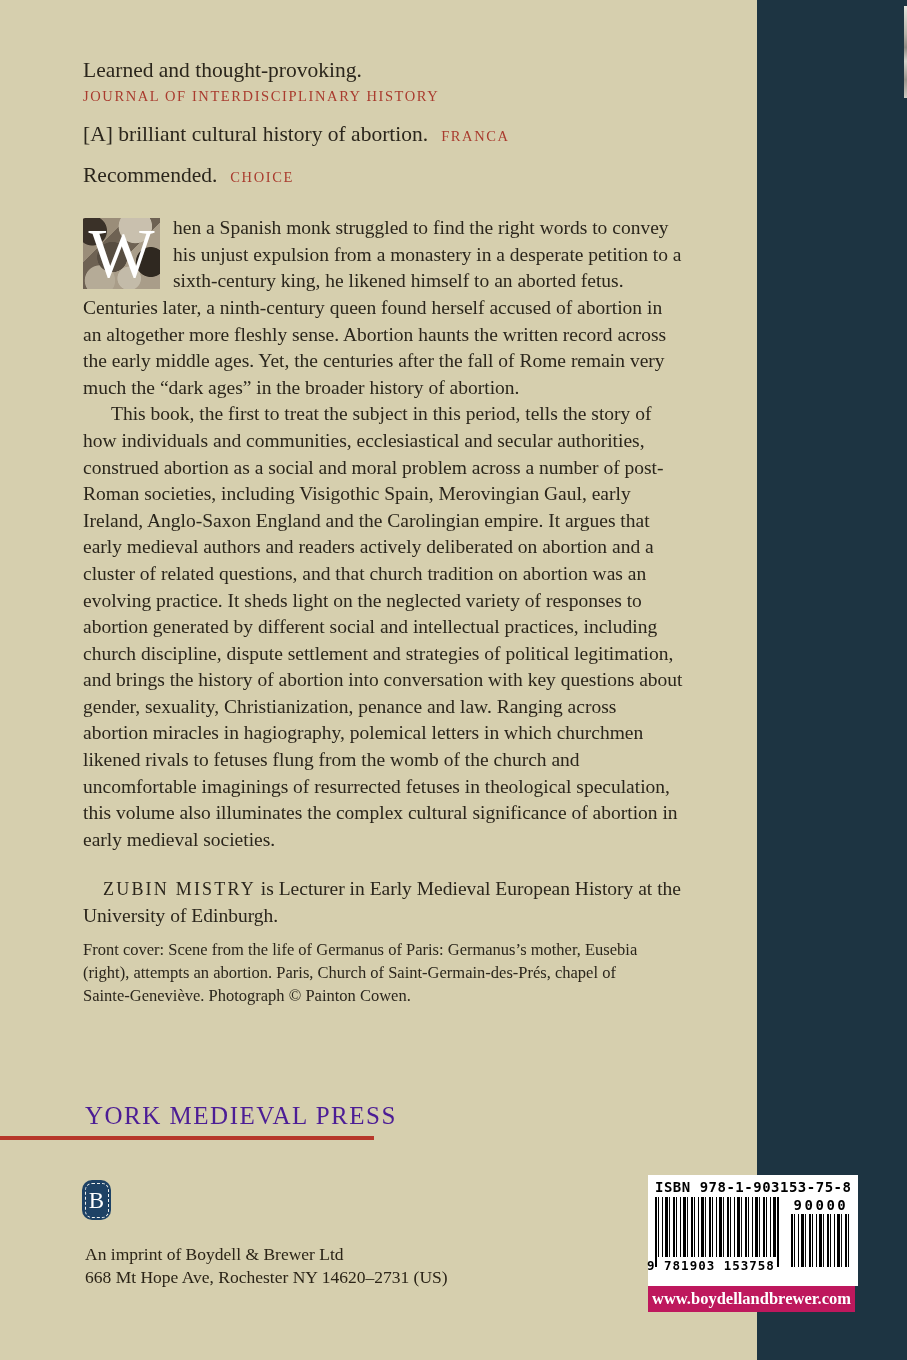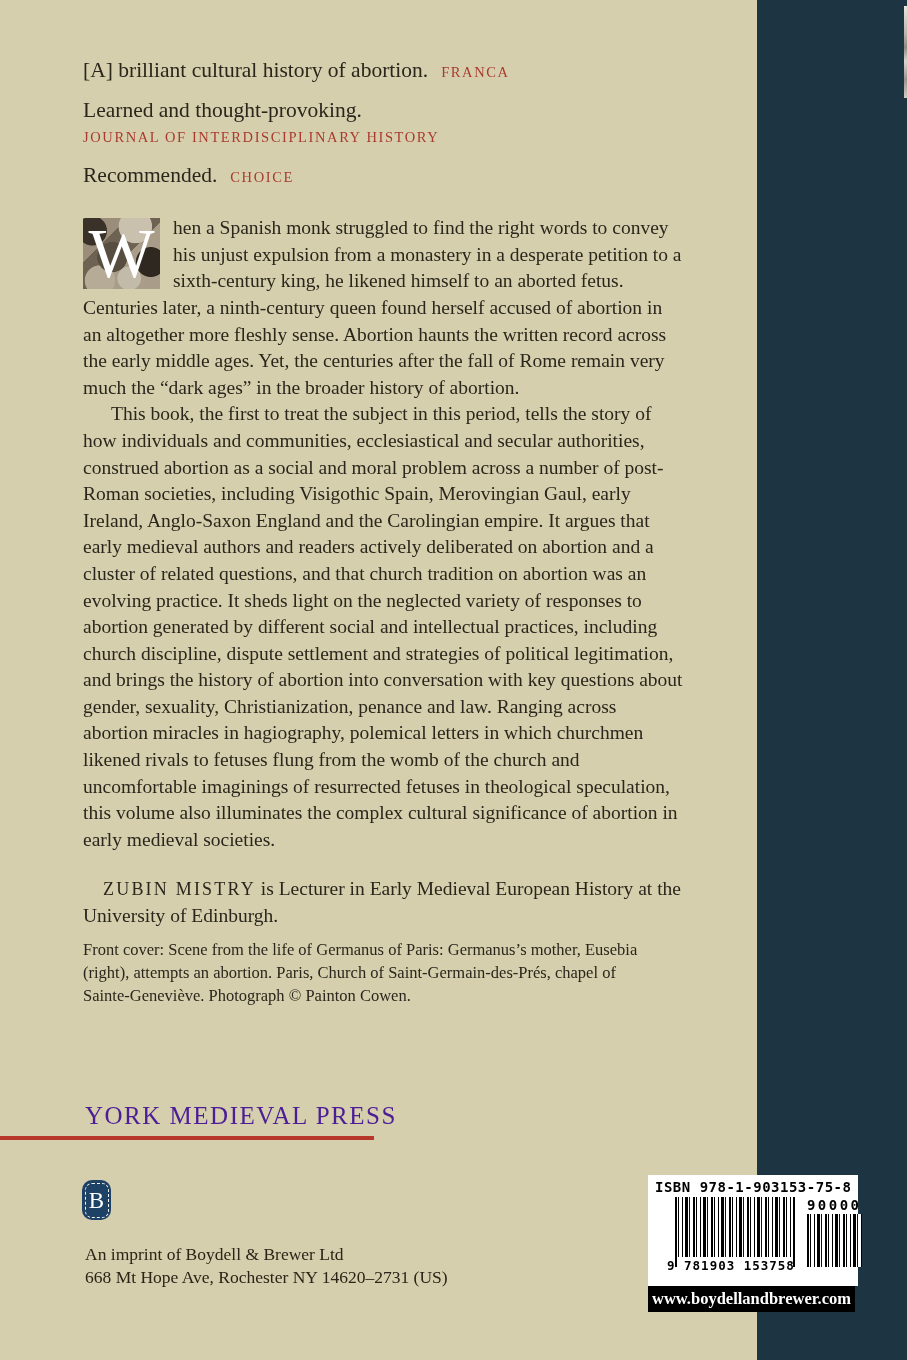--- a/index.html
+++ b/index.html
@@ -94,62 +94,62 @@
     font-size:14px; letter-spacing:0.5px; text-align:left; color:#000;
     white-space:nowrap;
   }
   .bars-row { display:flex; align-items:flex-start; margin-top:2px; }
   .bc-bars {
     background:repeating-linear-gradient(90deg,
       #000 0 2px, #fff 2px 3px, #000 3px 4px, #fff 4px 7px,
       #000 7px 8px, #fff 8px 10px, #000 10px 13px, #fff 13px 14px,
       #111 14px 15px, #fff 15px 18px);
   }
-  .bc-main { width:136px; position:relative;margin-left:20px; }
+  .bc-main { width:136px; position:relative; }
   .bc-main .bc-bars { height:60px; }
   .bc-main::before, .bc-main::after {
     content:""; position:absolute; top:0; width:2px; height:70px; background:#000;
   }
   .bc-main::before { left:0; }
   .bc-main::after { right:0; }
   .ean-digits {
     font-family:"DejaVu Sans Mono", monospace; font-weight:bold;
     font-size:12.5px; letter-spacing:1px; color:#000; white-space:nowrap;
     margin-top:1px; margin-left:-8px;
   }
   .bc-addon { margin-left:12px; width:66px; }
   .addon-num {
     font-family:"DejaVu Sans Mono", monospace; font-weight:bold;
     font-size:14px; letter-spacing:2.5px; text-align:center; color:#000;
   }
   .bc-addon .bc-bars { height:53px; margin-top:1px; }
 
   .website-bar {
     position:absolute; left:648px; top:1286px; width:207px; height:26px;
-    background:#000000; color:#ffffff; display:flex; align-items:center;
+    background:#be185d; color:#ffffff; display:flex; align-items:center;
     justify-content:center; font-size:16.5px; font-weight:bold;
   }
 </style>
 </head>
 <body>
 
 <div class="cover">
 
   <div class="spine-strip"></div>
   <div class="page-edge-sliver"></div>
 
   <div class="text-col">
 
-    <div class="review inline">
-      <span class="quote">[A] brilliant cultural history of abortion.</span><span class="src">FRANCA</span>
-    </div>
-
     <div class="review stacked">
       <span class="quote">Learned and thought-provoking.</span>
       <span class="src">JOURNAL OF INTERDISCIPLINARY HISTORY</span>
+    </div>
+
+    <div class="review inline">
+      <span class="quote">[A] brilliant cultural history of abortion.</span><span class="src">FRANCA</span>
     </div>
 
     <div class="review inline">
       <span class="quote">Recommended.</span><span class="src">CHOICE</span>
     </div>
 
     <div class="blurb">
       <p>
         <span class="dropcap-tile"><span class="dropcap">W</span></span><span>hen a Spanish monk struggled to find the right words to convey his unjust expulsion from a monastery in a desperate petition to a sixth-century king, he likened himself to an aborted fetus. Centuries later, a ninth-century queen found herself accused of abortion in an altogether more fleshly sense. Abortion haunts the written record across the early middle ages. Yet, the centuries after the fall of Rome remain very much the “dark ages” in the broader history of abortion.</span>
       </p>

